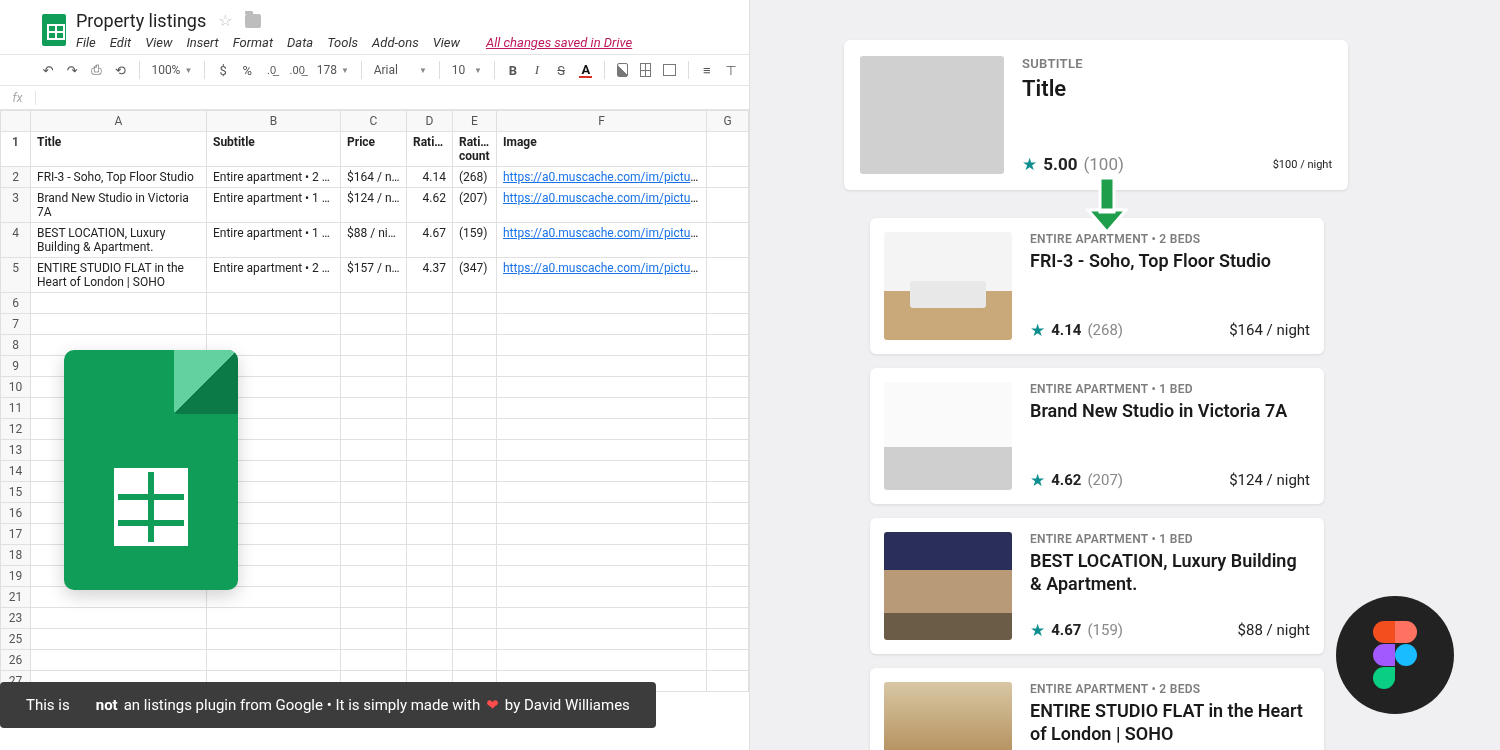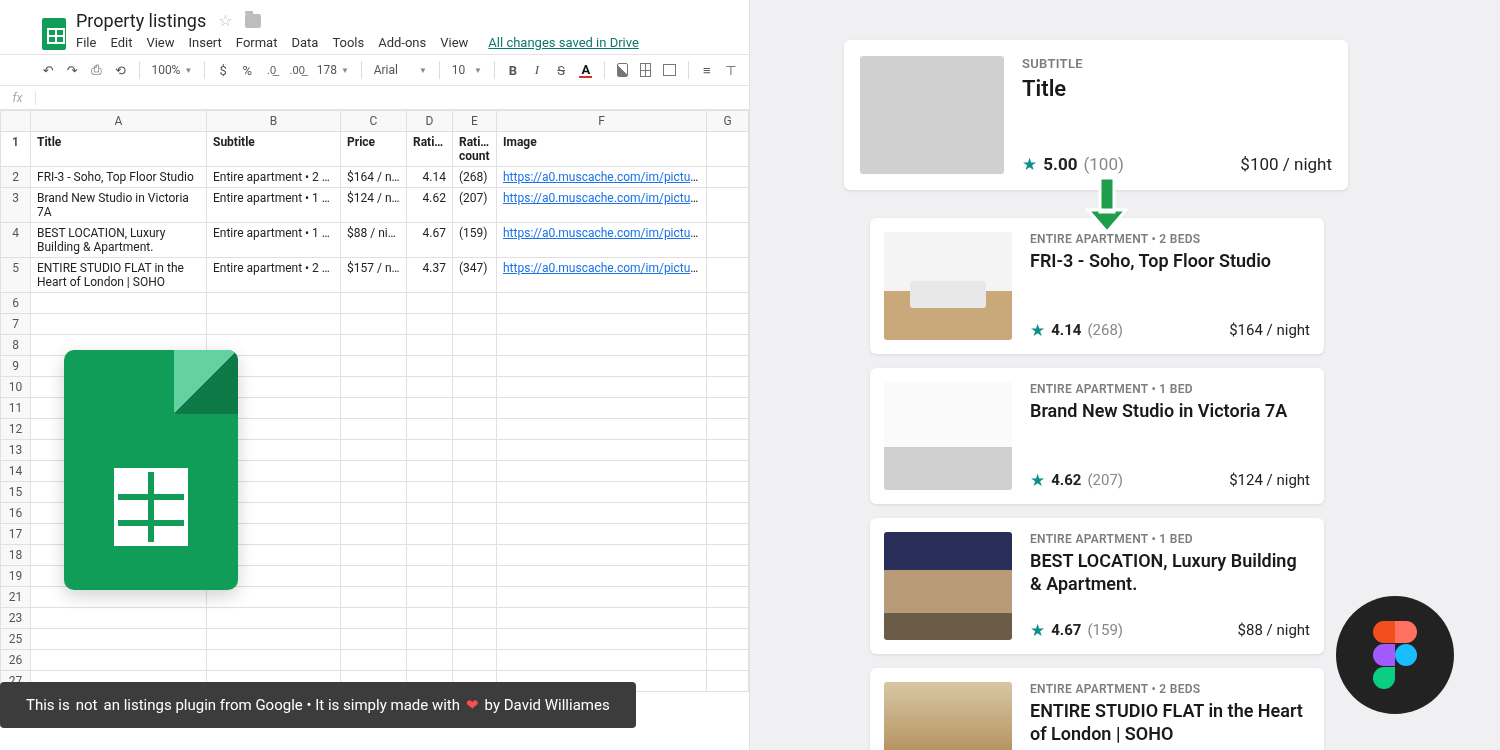--- a/index.html
+++ b/index.html
@@ -14,21 +14,21 @@
   
   .left {
     width: 50%;
     height: 100%;
     position: relative;
     background: #fff;
     border-right: 1px solid #e0e0e0;
   }
   .sheets-header {
     display: flex;
-    align-items: center;
+    align-items: flex-start;
     gap: 10px;
     padding: 10px 12px 0 42px;
   }
   .sheets-logo {
     width: 24px;
     height: 32px;
     background: #0f9d58;
     position: relative;
     border-radius: 2px;
     flex-shrink: 0;
@@ -43,22 +43,22 @@
     background:
       linear-gradient(#fff,#fff) center/100% 2px no-repeat,
       linear-gradient(#fff,#fff) center/2px 100% no-repeat;
   }
   .doc-title-row { display: flex; align-items: center; gap: 12px; }
   .doc-title { font-size: 18px; color: #222; }
   .star-ic { color: #bdbdbd; font-size: 16px; }
   .folder-ic { width:16px; height:14px; background:#bdbdbd; border-radius:2px; position:relative; }
   .folder-ic::before{content:"";position:absolute;top:-3px;left:0;width:8px;height:3px;background:#bdbdbd;border-radius:1px 1px 0 0;}
   .menubar { display:flex; gap:14px; padding:4px 0; font-size:13px; color:#333; }
-  .menubar span { cursor:default; }
-  .saved { text-decoration: underline; color:#0f766e; margin-left:6px; }
+  .menubar span { cursor:default;font-style:italic; }
+  .saved { text-decoration: underline; color:#be185d; margin-left:12px; }
   .toolbar {
     display:flex; align-items:center; gap:12px;
     padding:5px 12px 5px 42px;
     border-top:1px solid #e5e5e5;
     border-bottom:1px solid #e5e5e5;
     color:#555; font-size:13px;
     height: 32px;
   }
   .tico { width:16px; height:16px; display:inline-flex; align-items:center; justify-content:center; color:#555;}
   .zoom-sel { display:flex; align-items:center; gap:4px; font-size:12px;}
@@ -116,21 +116,21 @@
   }
   
   .disclaimer{
     position:absolute; left:0; bottom:22px;
     background:#3c3c3c; color:#fff;
     padding:14px 26px;
     border-radius:4px;
     font-size:15px;
     display:flex; align-items:center; gap:6px;
   }
-  .disclaimer .not{font-weight:400;}
+  .disclaimer .not{font-weight:700;margin-left:20px;}
   .heart{color:#ff4d4d;}
 
   
   .right{
     width:50%; height:100%;
     background:#f0f0f2;
     position:relative;
     padding:40px 60px 0 120px;
     overflow:hidden;
   }
@@ -152,21 +152,21 @@
   .title{font-size:18px; font-weight:600; color:#1a1a1a; margin-top:4px; line-height:1.25;}
   .template-card .subtitle{font-size:13px;}
   .template-card .title{font-size:22px;}
   .card-footer{margin-top:auto; display:flex; align-items:center; justify-content:space-between;}
   .rating{display:flex; align-items:center; gap:6px; font-size:15px;}
   .template-card .rating{font-size:17px;}
   .star{color:#0f8f8f; font-size:17px;}
   .rval{font-weight:700; color:#222;}
   .rcount{color:#888;}
   .price{font-size:15px; color:#222;}
-  .template-card .price{font-size:17px;}
+  .template-card .price{font-size:11px;}
   
   .room { background:linear-gradient(#f4f4f4 55%, #c9a97a 55%); position:relative;}
   .room::after{content:"";position:absolute;left:20%;top:45%;width:60%;height:25%;background:#e8e8e8;border-radius:3px;}
   .room2{ background:linear-gradient(#fafafa 60%, #cfcfcf 60%);}
   .room3{ background:linear-gradient(#2a2f5a 35%, #b89a78 35% 75%, #6b5c48 75%);}
   .room4{ background:linear-gradient(#d8c7a4, #a3763c);}
   
   .arrow{
     position:absolute;
     left:332px; top:174px;

